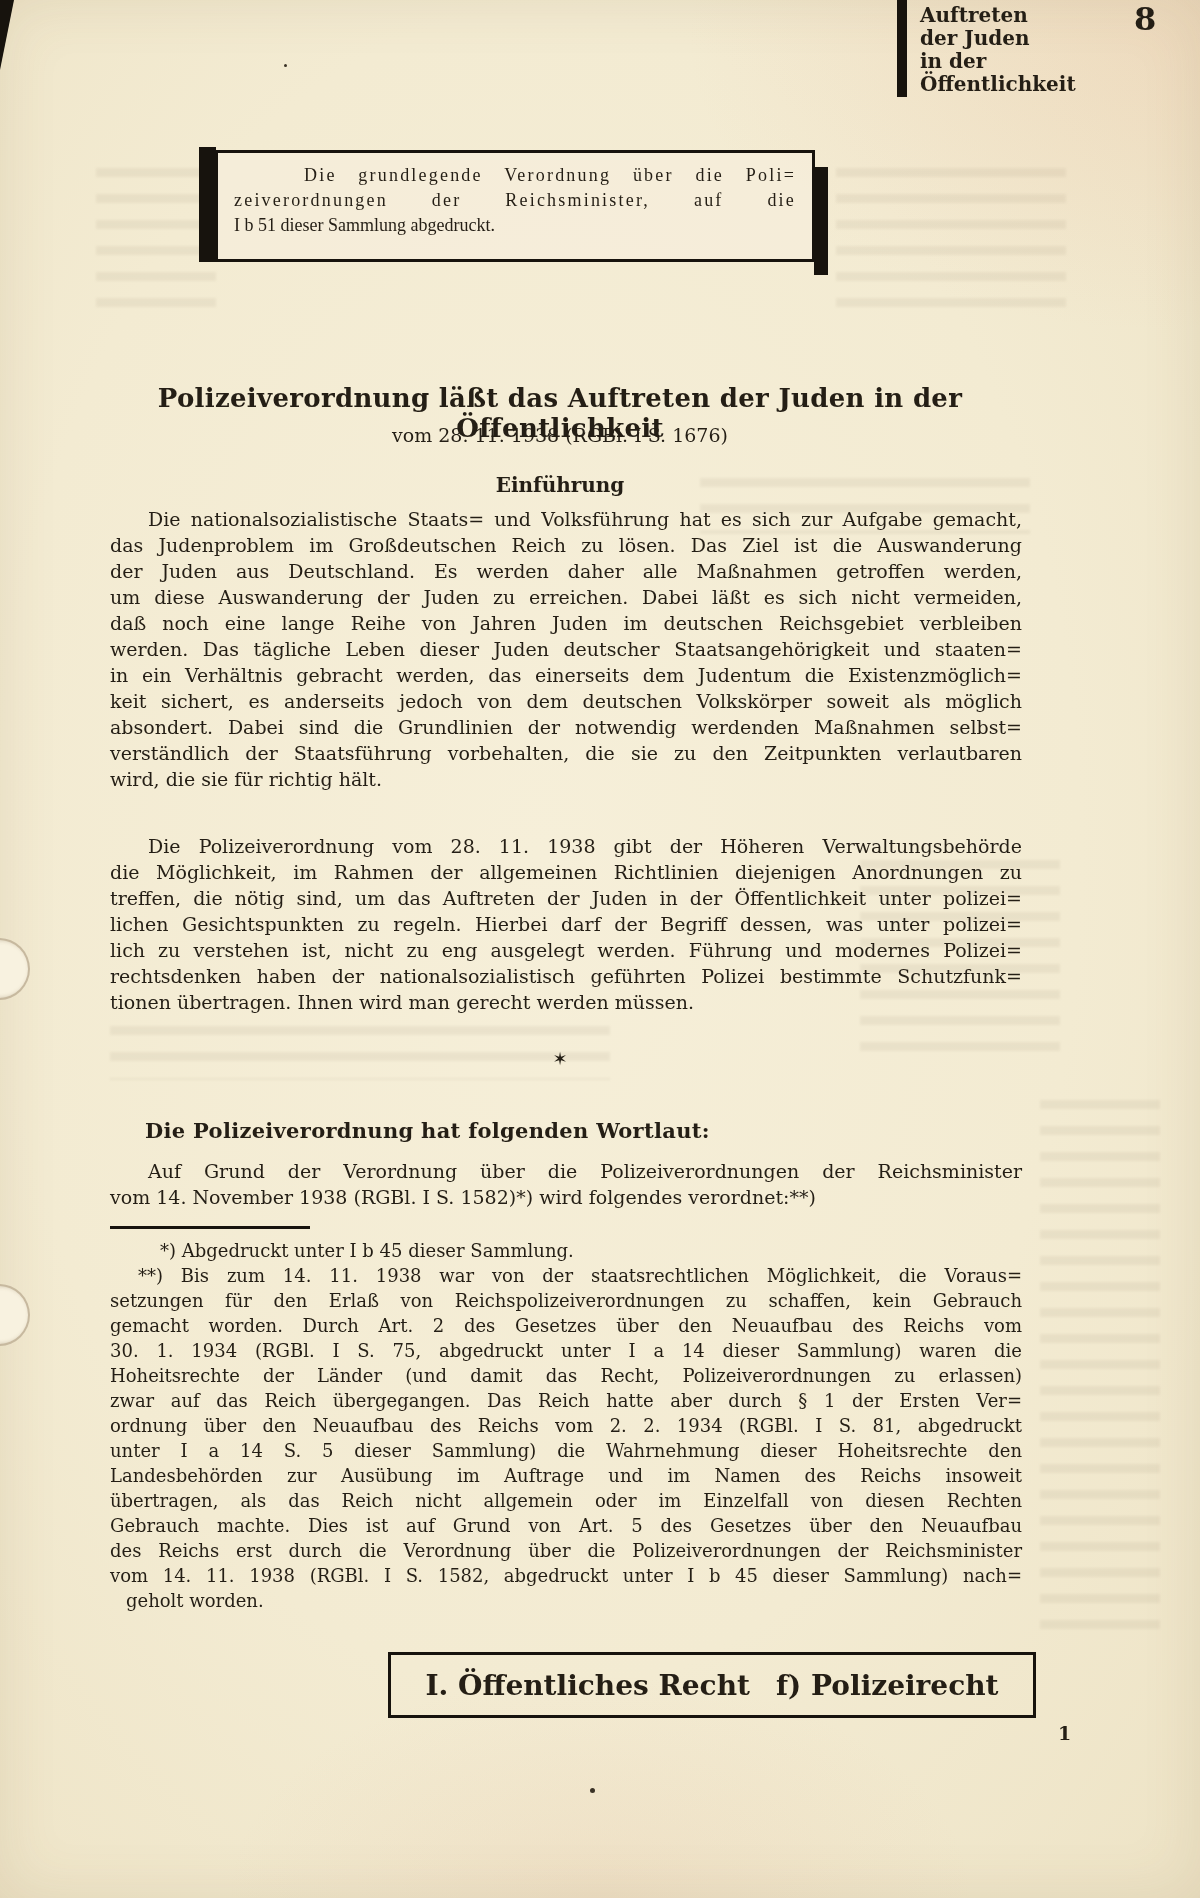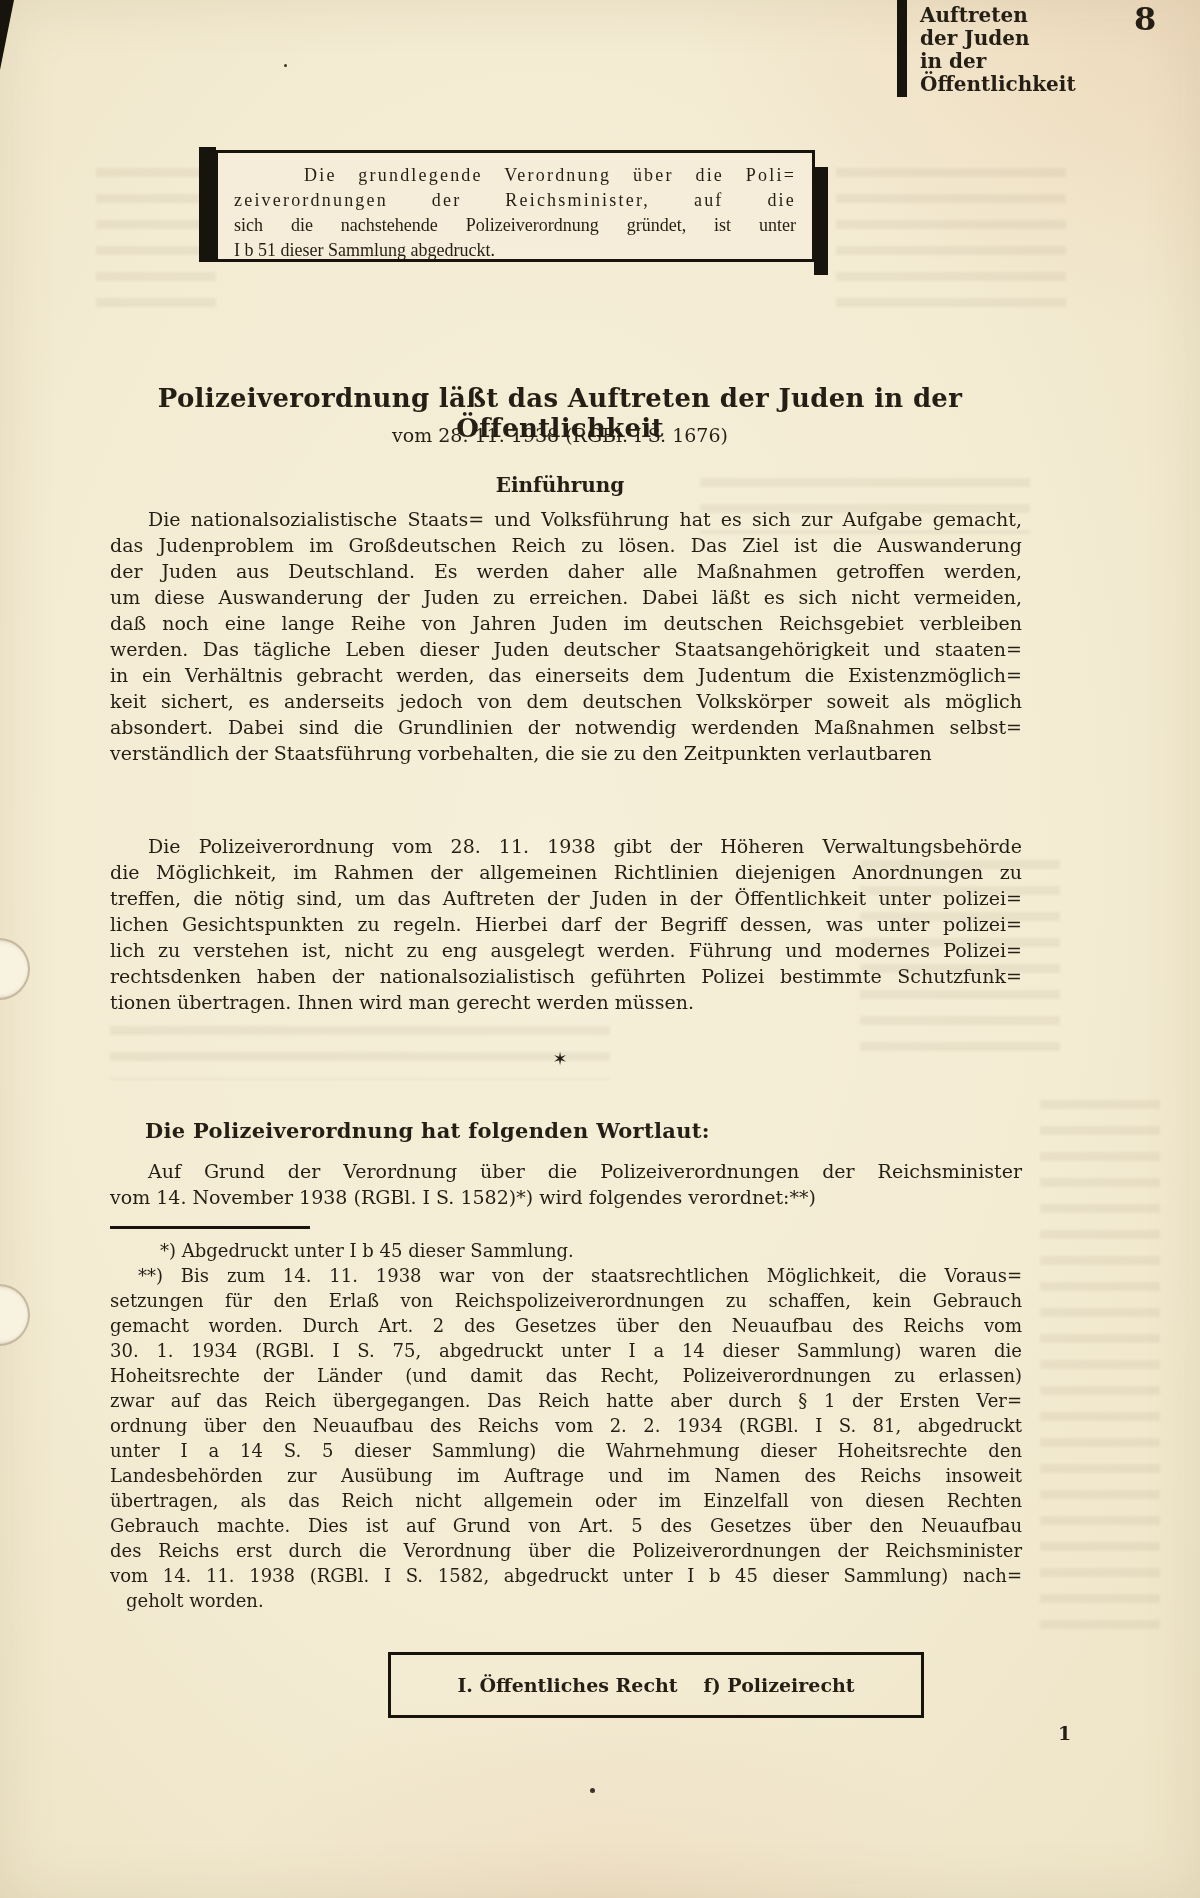--- a/index.html
+++ b/index.html
@@ -65,24 +65,24 @@
     font-weight:bold;font-size:21px;letter-spacing:.3px;}
 
   .fn-rule{position:absolute;left:110px;top:1226px;width:200px;height:3px;background:#17130d;}
   .fn{position:absolute;left:110px;width:912px;font-size:18px;line-height:25px;}
   .fn div{text-align:justify;text-align-last:justify;}
   .fn div:last-child{text-align-last:left;margin-left:16px;}
   .fn1 div:first-child{text-indent:34px;text-align-last:left;}
   .fn2 div:first-child{text-indent:28px;}
 
   
-  .category-box{position:absolute;left:388px;top:1652px;width:536px;height:66px;
+  .category-box{position:absolute;left:388px;top:1652px;width:648px;height:66px;
     border:3px solid #17130d;box-sizing:border-box;
     display:flex;align-items:center;justify-content:center;gap:26px;
-    font-weight:bold;font-size:19px;}
+    font-weight:bold;font-size:28px;}
   .page-number{position:absolute;left:1058px;top:1722px;font-size:19px;font-weight:bold;}
 </style>
 </head>
 <body>
 
 <div id="page">
 
   <div class="corner-wedge"></div>
   <div class="tab-bar" style="left:897px;top:0;width:10px;height:97px;"></div>
   <div class="hole" style="left:-32px;top:938px;"></div>
@@ -102,39 +102,39 @@
     <div>der Juden</div>
     <div>in der Öffentlichkeit</div>
   </div>
   <div class="tab-number">8</div>
 
   <div class="shadow-bar-left"></div>
   <div class="shadow-bar-right"></div>
   <div class="note-box">
       <div>Die grundlegende Verordnung über die Poli=</div>
       <div>zeiverordnungen der Reichsminister, auf die</div>
-      <div>sich die nachstehende Polizeiverordnung gründet, ist unter</div>
       <div>I b 51 dieser Sammlung abgedruckt.</div>
     </div>
 
   <div class="doc-title">Polizeiverordnung läßt das Auftreten der Juden in der Öffentlichkeit</div>
   <div class="doc-date">vom 28. 11. 1938 (RGBl. I S. 1676)</div>
 
   <div class="section-heading">Einführung</div>
   <div class="para" style="top:506px;">
       <div>Die nationalsozialistische Staats= und Volksführung hat es sich zur Aufgabe gemacht,</div>
       <div>das Judenproblem im Großdeutschen Reich zu lösen. Das Ziel ist die Auswanderung</div>
       <div>der Juden aus Deutschland. Es werden daher alle Maßnahmen getroffen werden,</div>
       <div>um diese Auswanderung der Juden zu erreichen. Dabei läßt es sich nicht vermeiden,</div>
       <div>daß noch eine lange Reihe von Jahren Juden im deutschen Reichsgebiet verbleiben</div>
       <div>werden. Das tägliche Leben dieser Juden deutscher Staatsangehörigkeit und staaten=</div>
       <div>in ein Verhältnis gebracht werden, das einerseits dem Judentum die Existenzmöglich=</div>
       <div>keit sichert, es anderseits jedoch von dem deutschen Volkskörper soweit als möglich</div>
       <div>absondert. Dabei sind die Grundlinien der notwendig werdenden Maßnahmen selbst=</div>
       <div>verständlich der Staatsführung vorbehalten, die sie zu den Zeitpunkten verlautbaren</div>
+      <div>wird, die sie für richtig hält.</div>
     </div>
   <div class="para" style="top:833px;">
       <div>Die Polizeiverordnung vom 28. 11. 1938 gibt der Höheren Verwaltungsbehörde</div>
       <div>die Möglichkeit, im Rahmen der allgemeinen Richtlinien diejenigen Anordnungen zu</div>
       <div>treffen, die nötig sind, um das Auftreten der Juden in der Öffentlichkeit unter polizei=</div>
       <div>lichen Gesichtspunkten zu regeln. Hierbei darf der Begriff dessen, was unter polizei=</div>
       <div>lich zu verstehen ist, nicht zu eng ausgelegt werden. Führung und modernes Polizei=</div>
       <div>rechtsdenken haben der nationalsozialistisch geführten Polizei bestimmte Schutzfunk=</div>
       <div>tionen übertragen. Ihnen wird man gerecht werden müssen.</div>
     </div>

